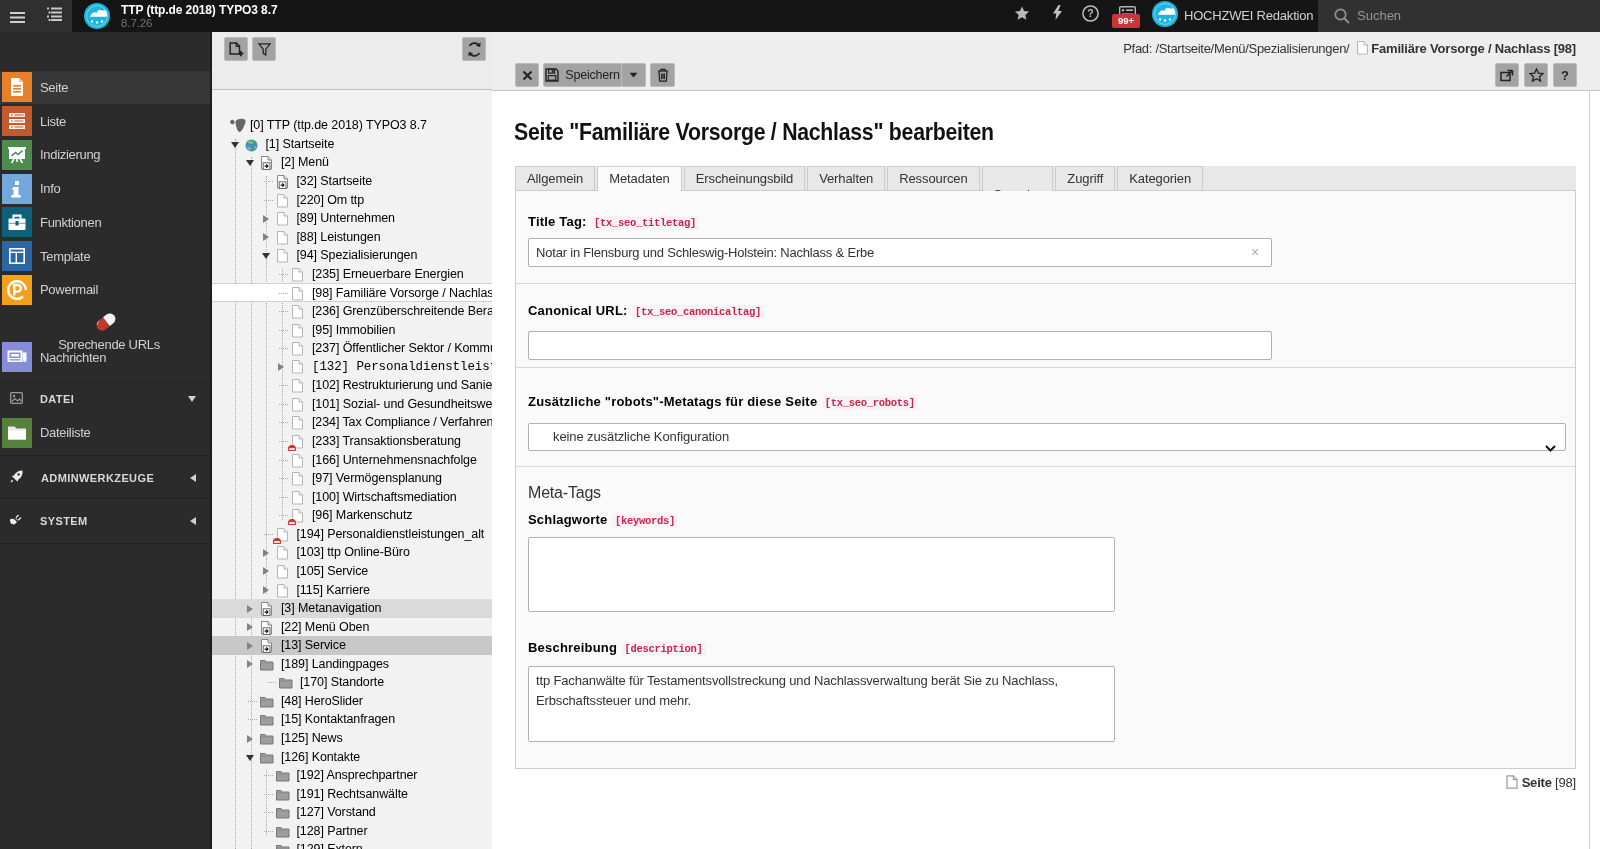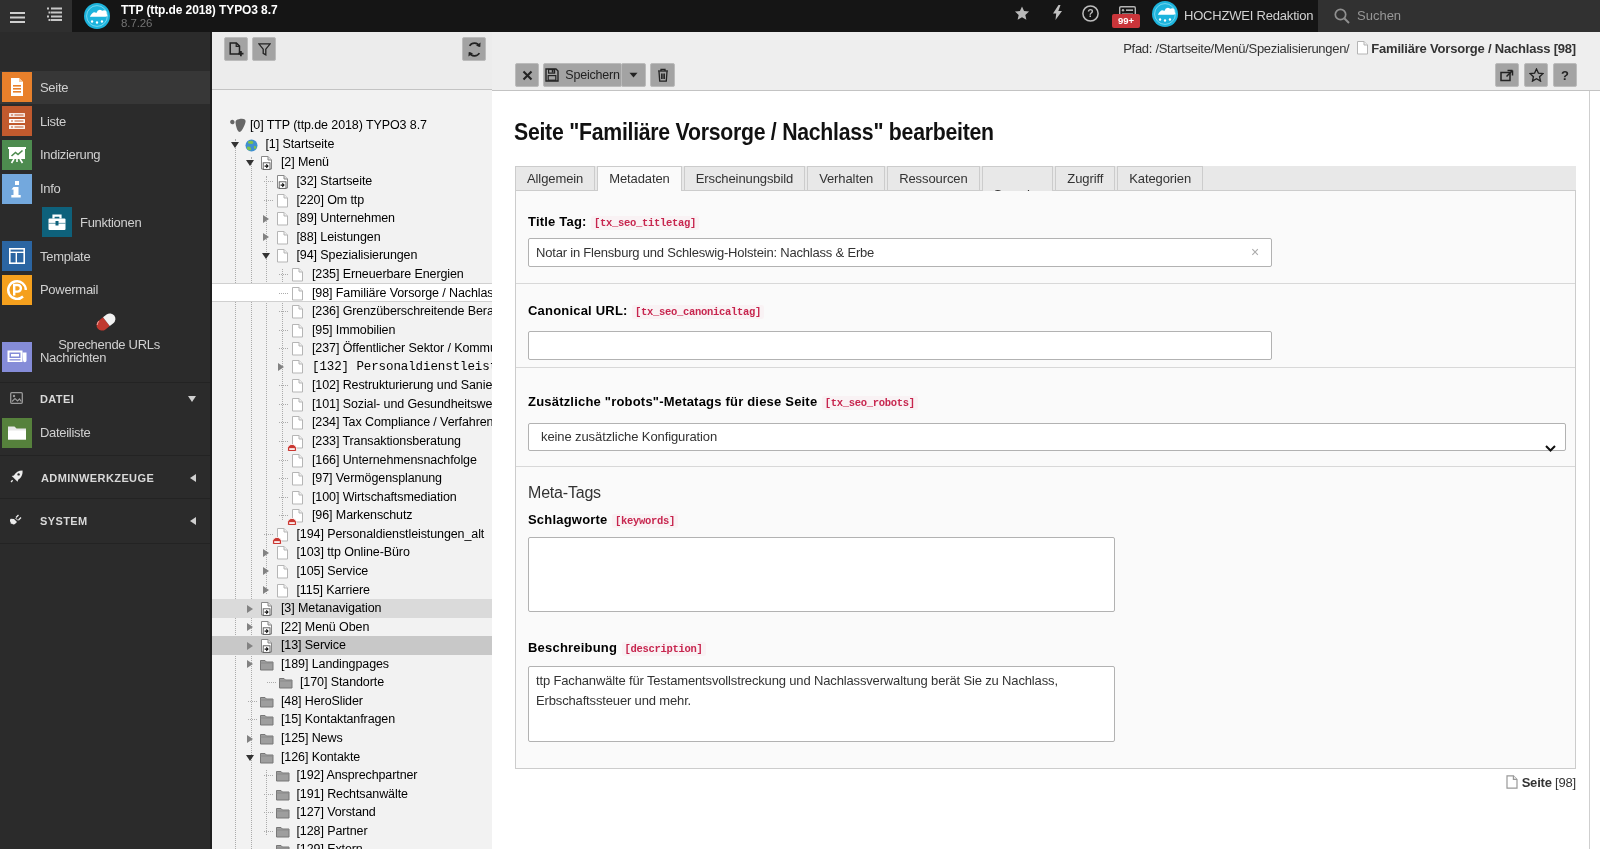--- a/index.html
+++ b/index.html
@@ -150,21 +150,21 @@
 <div class="mrow" style="top:139.8px;height:33.75px;">
       <span style="margin-left:2px;width:30px;height:30px;display:inline-flex">
         <svg width="30" height="30" viewBox="0 0 30 30" style="">
           <rect width="30" height="30" fill="#73a8dd"></rect>
           <rect x="13" y="7" width="4" height="4" fill="#fff"></rect>
           <path d="M11.5 13 h5 v8 h2.2 v2.4 h-9.4 v-2.4 h2.2 v-5.6 h-2 z" fill="#fff"></path>
         </svg>
       </span>
       <span class="lbl" style="margin-left:8px">Info</span>
     </div>
-<div class="mrow" style="top:173.5px;height:33.75px;padding-left:40px;">
+<div class="mrow" style="top:173.5px;height:33.75px;">
       <span style="margin-left:2px;width:30px;height:30px;display:inline-flex">
         <svg width="30" height="30" viewBox="0 0 30 30" style="">
           <rect width="30" height="30" fill="#0e617b"></rect>
           <rect x="6.5" y="11.5" width="17" height="11.5" rx="1" fill="#fff"></rect>
           <path d="M11.5 11.5 v-2.8 h7 v2.8" stroke="#fff" stroke-width="2.2" fill="none"></path>
           <rect x="13.5" y="14" width="3" height="4.5" fill="#0e617b"></rect>
           <rect x="6.5" y="15.8" width="17" height="1.2" fill="#0e617b" opacity="0.5"></rect>
         </svg>
       </span>
       <span class="lbl" style="margin-left:8px">Funktionen</span>
@@ -687,21 +687,21 @@
 <div style="height:25px;line-height:24px;padding:0 11px;font-size:13px;color:#333;letter-spacing:-0.1px;background:#e8e8e8;border:1px solid #ccc;margin-right:2px">Kategorien</div>
 </div>
 <div style="position:absolute;left:23px;top:159px;width:1061px;height:578px;background:#fafafa;border:1px solid #ccc;border-top:none">
 <div style="position:absolute;left:12px;top:21px"><label class="flabel">Title Tag:</label> <span class="code">[tx_seo_titletag]</span></div>
 <div class="finput" style="left:12px;top:47px;width:744px;height:29px;line-height:27px;padding-left:7px;letter-spacing:-0.2px">Notar in Flensburg und Schleswig-Holstein: Nachlass &amp; Erbe<span style="position:absolute;right:12px;top:0;color:#aaa;font-size:14px">×</span></div>
 <div class="divider" style="top:92px"></div>
 <div style="position:absolute;left:12px;top:110px"><label class="flabel">Canonical URL:</label> <span class="code">[tx_seo_canonicaltag]</span></div>
 <div class="finput" style="left:12px;top:140px;width:744px;height:29px"></div>
 <div class="divider" style="top:176px"></div>
 <div style="position:absolute;left:12px;top:201px"><label class="flabel">Zusätzliche "robots"-Metatags für diese Seite</label> <span class="code">[tx_seo_robots]</span></div>
-<div class="finput" style="left:12px;top:232px;width:1038px;height:28px;line-height:26px;padding-left:12px;letter-spacing:-0.1px">keine zusätzliche Konfiguration<span style="position:absolute;right:9px;top:11px"><svg width="11" height="7" viewBox="0 0 11 7" style="">
+<div class="finput" style="left:12px;top:232px;width:1038px;height:28px;line-height:26px;padding-left:24px;letter-spacing:-0.1px">keine zusätzliche Konfiguration<span style="position:absolute;right:9px;top:11px"><svg width="11" height="7" viewBox="0 0 11 7" style="">
             <path d="M1 1 L5.5 5.5 L10 1" stroke="#111" stroke-width="2" fill="none"></path>
           </svg></span></div>
 <div class="divider" style="top:275px"></div>
 <div style="position:absolute;left:12px;top:293px;font-size:16px;color:#333;letter-spacing:-0.2px">Meta-Tags</div>
 <div style="position:absolute;left:12px;top:319px"><label class="flabel">Schlagworte</label> <span class="code">[keywords]</span></div>
 <div class="finput" style="left:12px;top:346px;width:587px;height:75px"></div>
 <div style="position:absolute;left:12px;top:447px"><label class="flabel">Beschreibung</label> <span class="code">[description]</span></div>
 <div class="finput" style="left:12px;top:475px;width:587px;height:76px;padding:4px 7px;line-height:19.5px;letter-spacing:-0.15px">ttp Fachanwälte für Testamentsvollstreckung und Nachlassverwaltung berät Sie zu Nachlass, Erbschaftssteuer und mehr.</div>
 </div>
 <div style="position:absolute;right:24px;top:743px;font-size:13px;color:#333;letter-spacing:-0.2px"><span style="vertical-align:-2px"><svg width="12" height="14" viewBox="0 0 12 14" style="">

